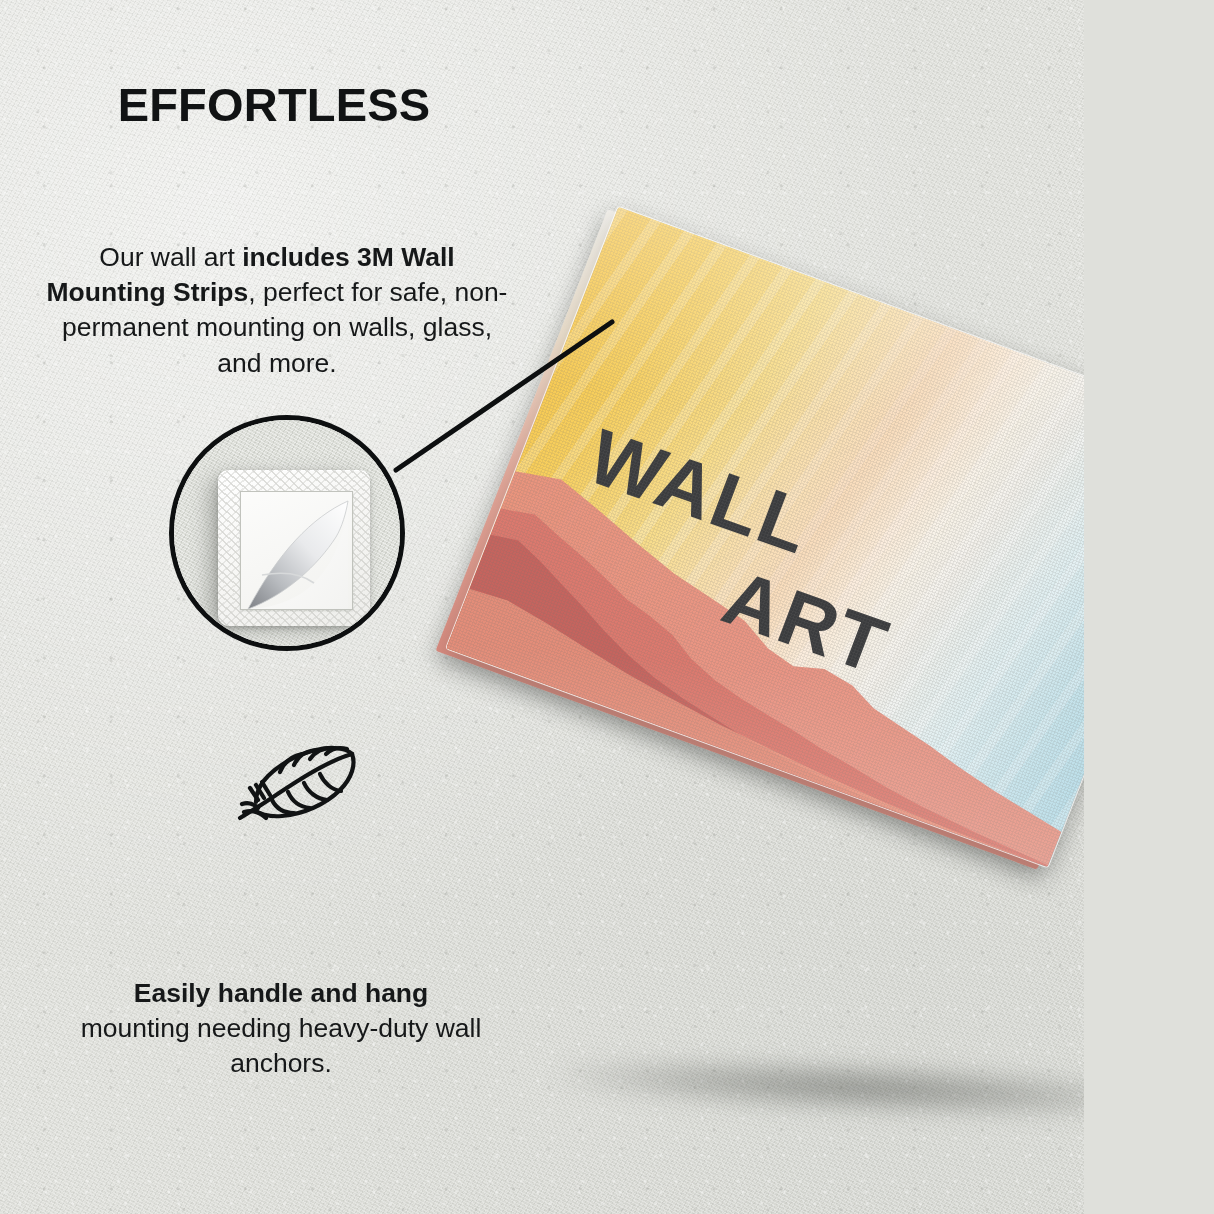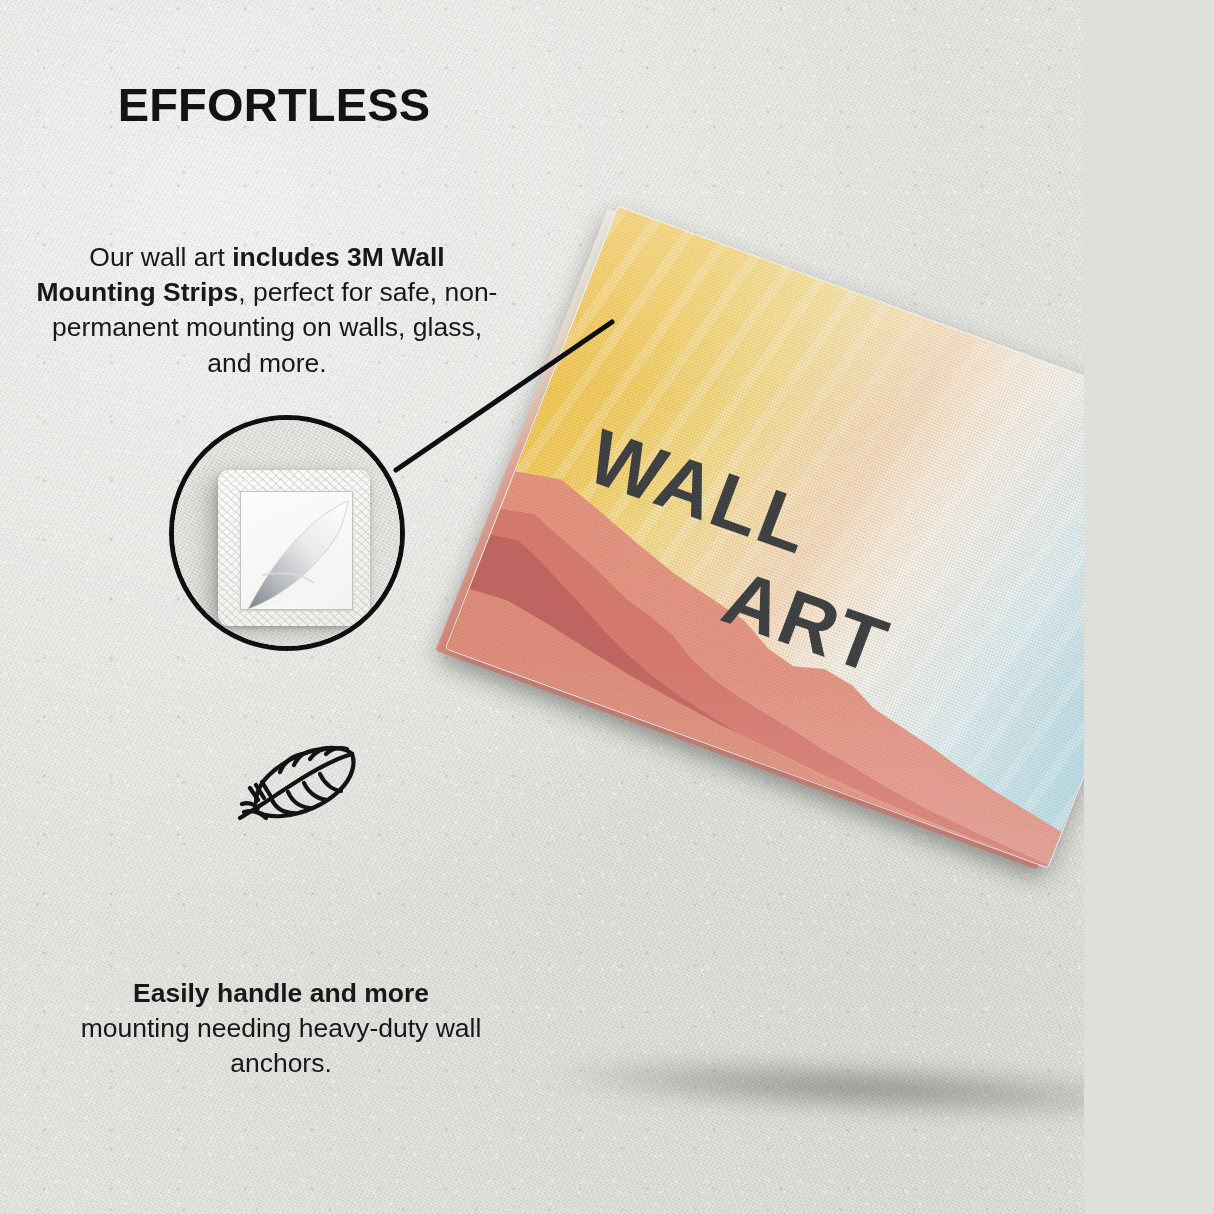--- a/index.html
+++ b/index.html
@@ -40,21 +40,21 @@
   }
 
   
   .headline{
     position:absolute;left:64px;top:78px;width:420px;
     font-size:47px;line-height:1.16;font-weight:700;letter-spacing:.2px;
     color:#111314;text-align:center;
   }
   .headline .l2{display:block;}
   .para{
-    position:absolute;left:32px;top:240px;width:470px;
+    position:absolute;left:42px;top:240px;width:470px;
     font-size:26.5px;line-height:1.33;color:#161819;text-align:center;
     font-weight:400;
   }
   .para b{font-weight:700;}
 
   
   .leader{position:absolute;left:0;top:0;width:1214px;height:1214px;pointer-events:none;}
 
   
   .circle{
@@ -289,18 +289,18 @@
       <path d="M22,50 L30,62"></path>
       <path d="M28,47 L36,60"></path>
       <path d="M34,44 L42,57"></path>
       <path d="M14,66 C20,64 26,66 30,70"></path>
       <path d="M16,74 C24,72 32,74 38,80"></path>
     </g>
   </svg>
 
 
   <div class="para2">
-    <b>Easily handle and more</b>
+    <b>Easily handle and hang</b>
     <span>mounting needing heavy-duty</span>
     <span>wall anchors.</span>
   </div>
 
 </div>
 
 </body></html>

